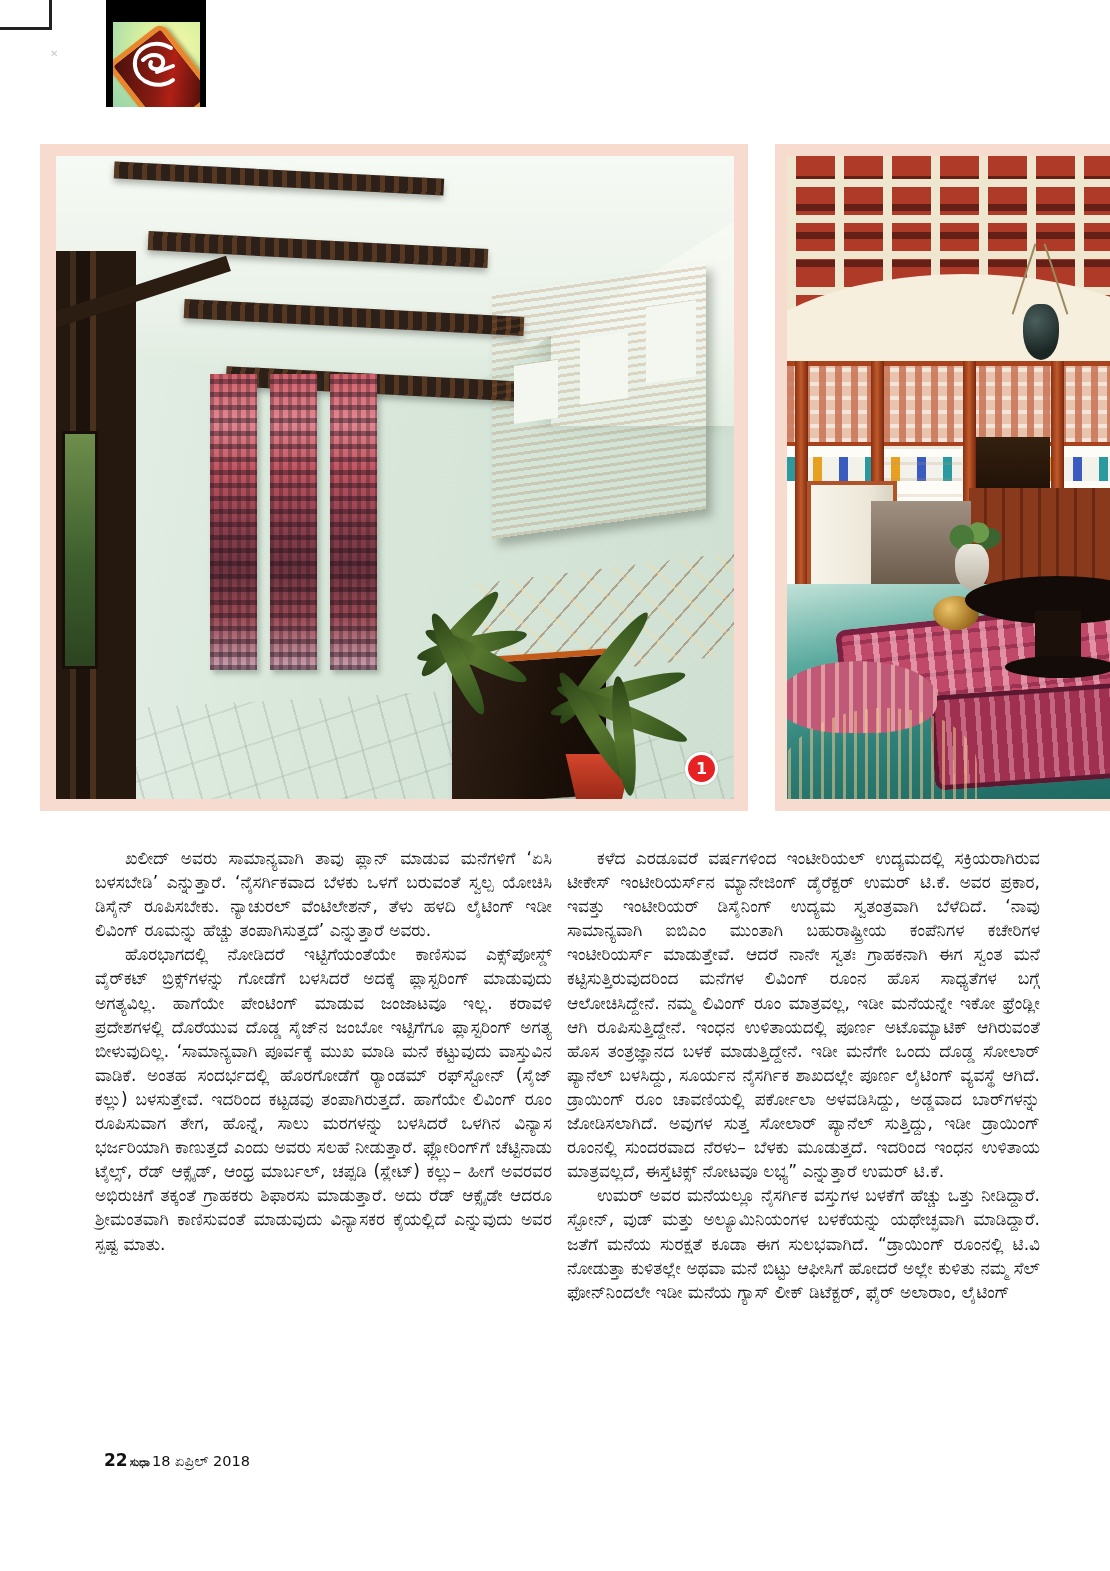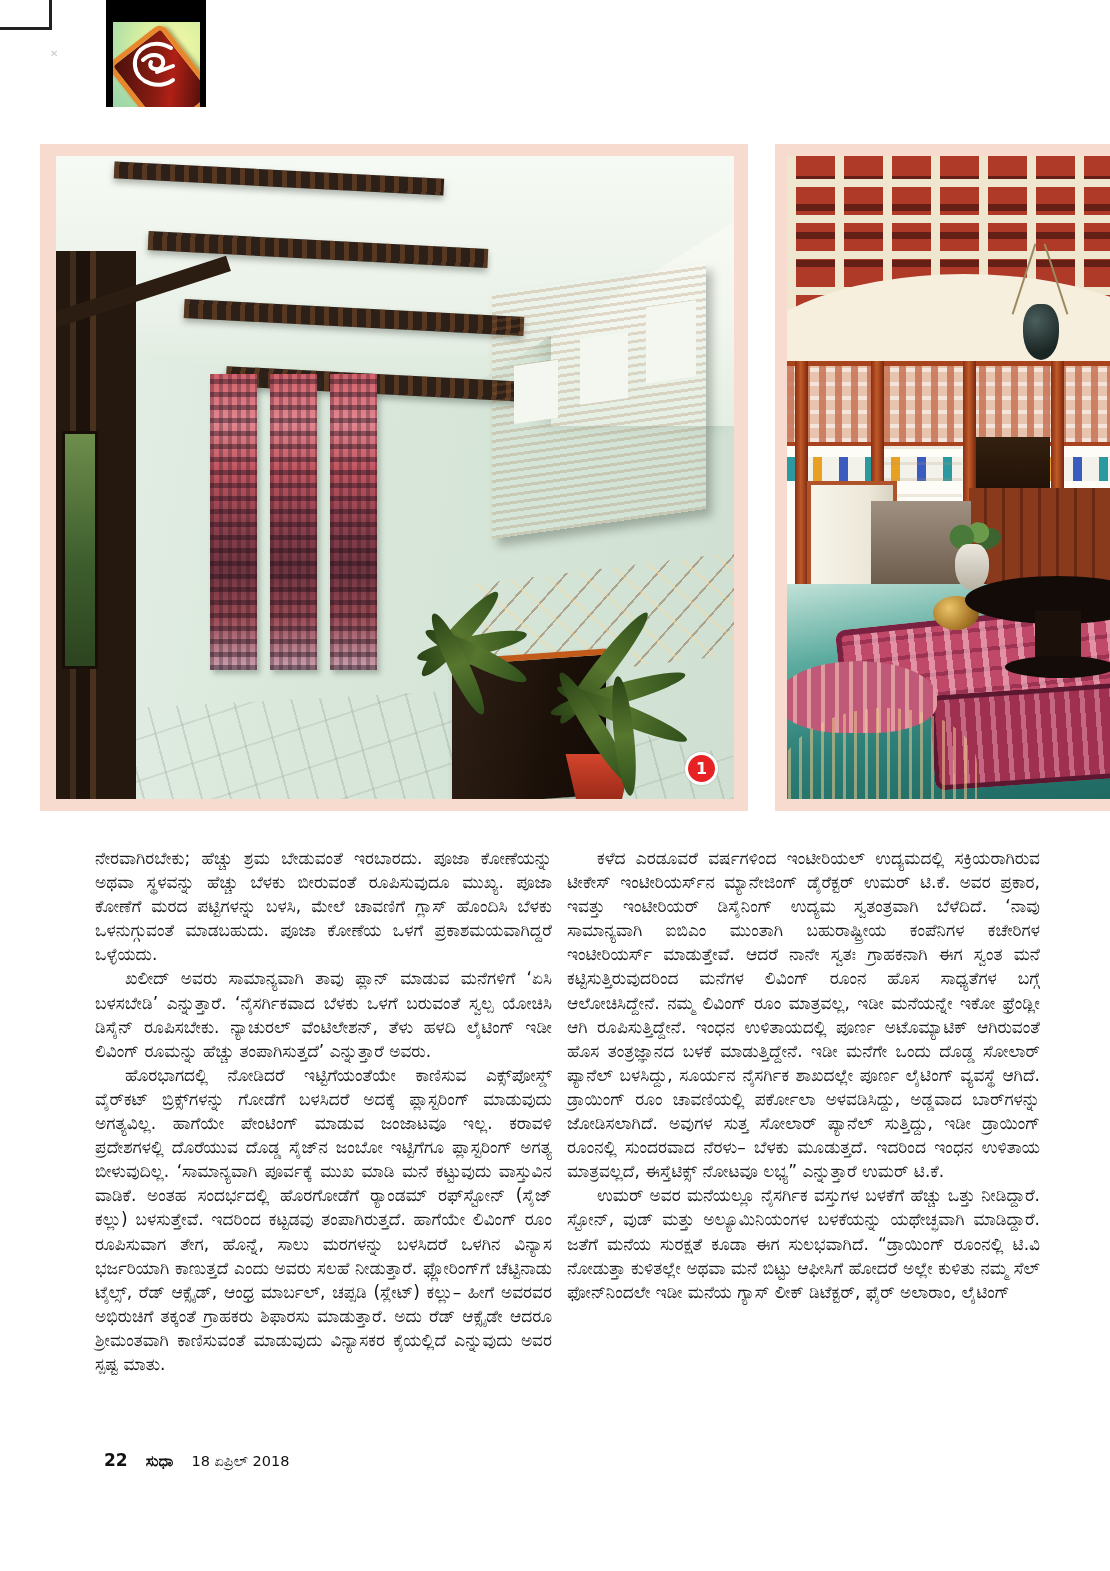--- a/index.html
+++ b/index.html
@@ -144,23 +144,23 @@
       background-image:repeating-linear-gradient(90deg,rgba(240,200,140,.55) 0 3px,rgba(0,0,0,0) 3px 11px);}
 
   
   .col{position:absolute;top:846px;font-size:17px;line-height:24.1px;text-align:justify;color:#151515;}
   .col-left{left:95px;width:457px;}
   .col-right{left:567px;width:473px;}
   .col p{margin:0;}
   .col p.ind{text-indent:30px;}
   .col h2{margin:2px 0 6px 0;font-size:19px;line-height:26px;font-weight:bold;color:#000;}
 
-  .footer{position:absolute;left:104px;top:1450px;display:flex;align-items:baseline;gap:18px;}
+  .footer{position:absolute;left:104px;top:1450px;display:flex;align-items:baseline;gap:2px;}
   .footer .pg{font-size:17px;font-weight:bold;}
-  .footer .mag{font-size:15px;font-weight:bold;}
+  .footer .mag{font-size:11px;font-weight:bold;}
   .footer .date{font-size:14.5px;}
 </style>
 </head>
 <body>
 
 <div class="page">
 
   <div class="reg-box"></div>
   <div class="reg-cross">✕</div>
 
@@ -250,21 +250,20 @@
       <div class="p-vase"></div>
       <div class="p-tabletop"></div>
       <div class="p-tableped"></div>
       <div class="p-tablebase"></div>
       <div class="p-cushion"></div>
       <div class="p-ottoman"></div>
     </div>
   </figure>
 
   <section class="col col-left">
-    <p>ನೇರವಾಗಿರಬೇಕು; ಹೆಚ್ಚು ಶ್ರಮ ಬೇಡುವಂತೆ ಇರಬಾರದು. ಪೂಜಾ ಕೋಣೆಯನ್ನು ಅಥವಾ ಸ್ಥಳವನ್ನು ಹೆಚ್ಚು ಬೆಳಕು ಬೀರುವಂತೆ ರೂಪಿಸುವುದೂ ಮುಖ್ಯ. ಪೂಜಾ ಕೋಣೆಗೆ ಮರದ ಪಟ್ಟಿಗಳನ್ನು ಬಳಸಿ, ಮೇಲೆ ಚಾವಣಿಗೆ ಗ್ಲಾಸ್ ಹೊಂದಿಸಿ ಬೆಳಕು ಒಳನುಗ್ಗುವಂತೆ ಮಾಡಬಹುದು. ಪೂಜಾ ಕೋಣೆಯ ಒಳಗೆ ಪ್ರಕಾಶಮಯವಾಗಿದ್ದರೆ ಒಳ್ಳೆಯದು.</p>
     <p class="ind">ಖಲೀದ್ ಅವರು ಸಾಮಾನ್ಯವಾಗಿ ತಾವು ಪ್ಲಾನ್ ಮಾಡುವ ಮನೆಗಳಿಗೆ ‘ಏಸಿ ಬಳಸಬೇಡಿ’ ಎನ್ನುತ್ತಾರೆ. ‘ನೈಸರ್ಗಿಕವಾದ ಬೆಳಕು ಒಳಗೆ ಬರುವಂತೆ ಸ್ವಲ್ಪ ಯೋಚಿಸಿ ಡಿಸೈನ್ ರೂಪಿಸಬೇಕು. ನ್ಯಾಚುರಲ್ ವೆಂಟಿಲೇಶನ್, ತೆಳು ಹಳದಿ ಲೈಟಿಂಗ್ ಇಡೀ ಲಿವಿಂಗ್ ರೂಮನ್ನು ಹೆಚ್ಚು ತಂಪಾಗಿಸುತ್ತದೆ’ ಎನ್ನುತ್ತಾರೆ ಅವರು.</p>
     <p class="ind">ಹೊರಭಾಗದಲ್ಲಿ ನೋಡಿದರೆ ಇಟ್ಟಿಗೆಯಂತೆಯೇ ಕಾಣಿಸುವ ಎಕ್ಸ್‌ಪೋಸ್ಡ್ ವೈರ್‌ಕಟ್ ಬ್ರಿಕ್ಸ್‌ಗಳನ್ನು ಗೋಡೆಗೆ ಬಳಸಿದರೆ ಅದಕ್ಕೆ ಪ್ಲಾಸ್ಟರಿಂಗ್ ಮಾಡುವುದು ಅಗತ್ಯವಿಲ್ಲ. ಹಾಗೆಯೇ ಪೇಂಟಿಂಗ್ ಮಾಡುವ ಜಂಜಾಟವೂ ಇಲ್ಲ. ಕರಾವಳಿ ಪ್ರದೇಶಗಳಲ್ಲಿ ದೊರೆಯುವ ದೊಡ್ಡ ಸೈಜ್‌ನ ಜಂಬೋ ಇಟ್ಟಿಗೆಗೂ ಪ್ಲಾಸ್ಟರಿಂಗ್ ಅಗತ್ಯ ಬೀಳುವುದಿಲ್ಲ. ‘ಸಾಮಾನ್ಯವಾಗಿ ಪೂರ್ವಕ್ಕೆ ಮುಖ ಮಾಡಿ ಮನೆ ಕಟ್ಟುವುದು ವಾಸ್ತುವಿನ ವಾಡಿಕೆ. ಅಂತಹ ಸಂದರ್ಭದಲ್ಲಿ ಹೊರಗೋಡೆಗೆ ರ್‍ಯಾಂಡಮ್ ರಫ್‌ಸ್ಟೋನ್ (ಸೈಜ್ ಕಲ್ಲು) ಬಳಸುತ್ತೇವೆ. ಇದರಿಂದ ಕಟ್ಟಡವು ತಂಪಾಗಿರುತ್ತದೆ. ಹಾಗೆಯೇ ಲಿವಿಂಗ್ ರೂಂ ರೂಪಿಸುವಾಗ ತೇಗ, ಹೊನ್ನೆ, ಸಾಲು ಮರಗಳನ್ನು ಬಳಸಿದರೆ ಒಳಗಿನ ವಿನ್ಯಾಸ ಭರ್ಜರಿಯಾಗಿ ಕಾಣುತ್ತದೆ ಎಂದು ಅವರು ಸಲಹೆ ನೀಡುತ್ತಾರೆ. ಫ್ಲೋರಿಂಗ್‌ಗೆ ಚೆಟ್ಟಿನಾಡು ಟೈಲ್ಸ್, ರೆಡ್ ಆಕ್ಸೈಡ್, ಆಂಧ್ರ ಮಾರ್ಬಲ್, ಚಪ್ಪಡಿ (ಸ್ಲೇಟ್) ಕಲ್ಲು– ಹೀಗೆ ಅವರವರ ಅಭಿರುಚಿಗೆ ತಕ್ಕಂತೆ ಗ್ರಾಹಕರು ಶಿಫಾರಸು ಮಾಡುತ್ತಾರೆ. ಅದು ರೆಡ್ ಆಕ್ಸೈಡೇ ಆದರೂ ಶ್ರೀಮಂತವಾಗಿ ಕಾಣಿಸುವಂತೆ ಮಾಡುವುದು ವಿನ್ಯಾಸಕರ ಕೈಯಲ್ಲಿದೆ ಎನ್ನುವುದು ಅವರ ಸ್ಪಷ್ಟ ಮಾತು.</p>
   </section>
 
   <section class="col col-right">
     <p class="ind">ಕಳೆದ ಎರಡೂವರೆ ವರ್ಷಗಳಿಂದ ಇಂಟೀರಿಯಲ್ ಉದ್ಯಮದಲ್ಲಿ ಸಕ್ರಿಯರಾಗಿರುವ ಟೀಕೇಸ್ ಇಂಟೀರಿಯರ್ಸ್‌ನ ಮ್ಯಾನೇಜಿಂಗ್ ಡೈರೆಕ್ಟರ್ ಉಮರ್ ಟಿ.ಕೆ. ಅವರ ಪ್ರಕಾರ, ಇವತ್ತು ಇಂಟೀರಿಯರ್ ಡಿಸೈನಿಂಗ್ ಉದ್ಯಮ ಸ್ವತಂತ್ರವಾಗಿ ಬೆಳೆದಿದೆ. ‘ನಾವು ಸಾಮಾನ್ಯವಾಗಿ ಐಬಿಎಂ ಮುಂತಾಗಿ ಬಹುರಾಷ್ಟ್ರೀಯ ಕಂಪೆನಿಗಳ ಕಚೇರಿಗಳ ಇಂಟೀರಿಯರ್ಸ್ ಮಾಡುತ್ತೇವೆ. ಆದರೆ ನಾನೇ ಸ್ವತಃ ಗ್ರಾಹಕನಾಗಿ ಈಗ ಸ್ವಂತ ಮನೆ ಕಟ್ಟಿಸುತ್ತಿರುವುದರಿಂದ ಮನೆಗಳ ಲಿವಿಂಗ್ ರೂಂನ ಹೊಸ ಸಾಧ್ಯತೆಗಳ ಬಗ್ಗೆ ಆಲೋಚಿಸಿದ್ದೇನೆ. ನಮ್ಮ ಲಿವಿಂಗ್ ರೂಂ ಮಾತ್ರವಲ್ಲ, ಇಡೀ ಮನೆಯನ್ನೇ ಇಕೋ ಫ್ರೆಂಡ್ಲೀ ಆಗಿ ರೂಪಿಸುತ್ತಿದ್ದೇನೆ. ಇಂಧನ ಉಳಿತಾಯದಲ್ಲಿ ಪೂರ್ಣ ಅಟೊಮ್ಯಾಟಿಕ್ ಆಗಿರುವಂತೆ ಹೊಸ ತಂತ್ರಜ್ಞಾನದ ಬಳಕೆ ಮಾಡುತ್ತಿದ್ದೇನೆ. ಇಡೀ ಮನೆಗೇ ಒಂದು ದೊಡ್ಡ ಸೋಲಾರ್ ಪ್ಯಾನೆಲ್ ಬಳಸಿದ್ದು, ಸೂರ್ಯನ ನೈಸರ್ಗಿಕ ಶಾಖದಲ್ಲೇ ಪೂರ್ಣ ಲೈಟಿಂಗ್ ವ್ಯವಸ್ಥೆ ಆಗಿದೆ. ಡ್ರಾಯಿಂಗ್ ರೂಂ ಚಾವಣಿಯಲ್ಲಿ ಪರ್ಕೋಲಾ ಅಳವಡಿಸಿದ್ದು, ಅಡ್ಡವಾದ ಬಾರ್‌ಗಳನ್ನು ಜೋಡಿಸಲಾಗಿದೆ. ಅವುಗಳ ಸುತ್ತ ಸೋಲಾರ್ ಪ್ಯಾನೆಲ್ ಸುತ್ತಿದ್ದು, ಇಡೀ ಡ್ರಾಯಿಂಗ್ ರೂಂನಲ್ಲಿ ಸುಂದರವಾದ ನೆರಳು– ಬೆಳಕು ಮೂಡುತ್ತದೆ. ಇದರಿಂದ ಇಂಧನ ಉಳಿತಾಯ ಮಾತ್ರವಲ್ಲದೆ, ಈಸ್ತೆಟಿಕ್ಸ್ ನೋಟವೂ ಲಭ್ಯ” ಎನ್ನುತ್ತಾರೆ ಉಮರ್ ಟಿ.ಕೆ.</p>
     <p class="ind">ಉಮರ್ ಅವರ ಮನೆಯಲ್ಲೂ ನೈಸರ್ಗಿಕ ವಸ್ತುಗಳ ಬಳಕೆಗೆ ಹೆಚ್ಚು ಒತ್ತು ನೀಡಿದ್ದಾರೆ. ಸ್ಟೋನ್, ವುಡ್ ಮತ್ತು ಅಲ್ಯೂಮಿನಿಯಂಗಳ ಬಳಕೆಯನ್ನು ಯಥೇಚ್ಛವಾಗಿ ಮಾಡಿದ್ದಾರೆ. ಜತೆಗೆ ಮನೆಯ ಸುರಕ್ಷತೆ ಕೂಡಾ ಈಗ ಸುಲಭವಾಗಿದೆ. “ಡ್ರಾಯಿಂಗ್ ರೂಂನಲ್ಲಿ ಟಿ.ವಿ ನೋಡುತ್ತಾ ಕುಳಿತಲ್ಲೇ ಅಥವಾ ಮನೆ ಬಿಟ್ಟು ಆಫೀಸಿಗೆ ಹೋದರೆ ಅಲ್ಲೇ ಕುಳಿತು ನಮ್ಮ ಸೆಲ್ ಫೋನ್‌ನಿಂದಲೇ ಇಡೀ ಮನೆಯ ಗ್ಯಾಸ್ ಲೀಕ್ ಡಿಟೆಕ್ಟರ್, ಫೈರ್ ಅಲಾರಾಂ, ಲೈಟಿಂಗ್</p>
   </section>
 
   <footer class="footer">

